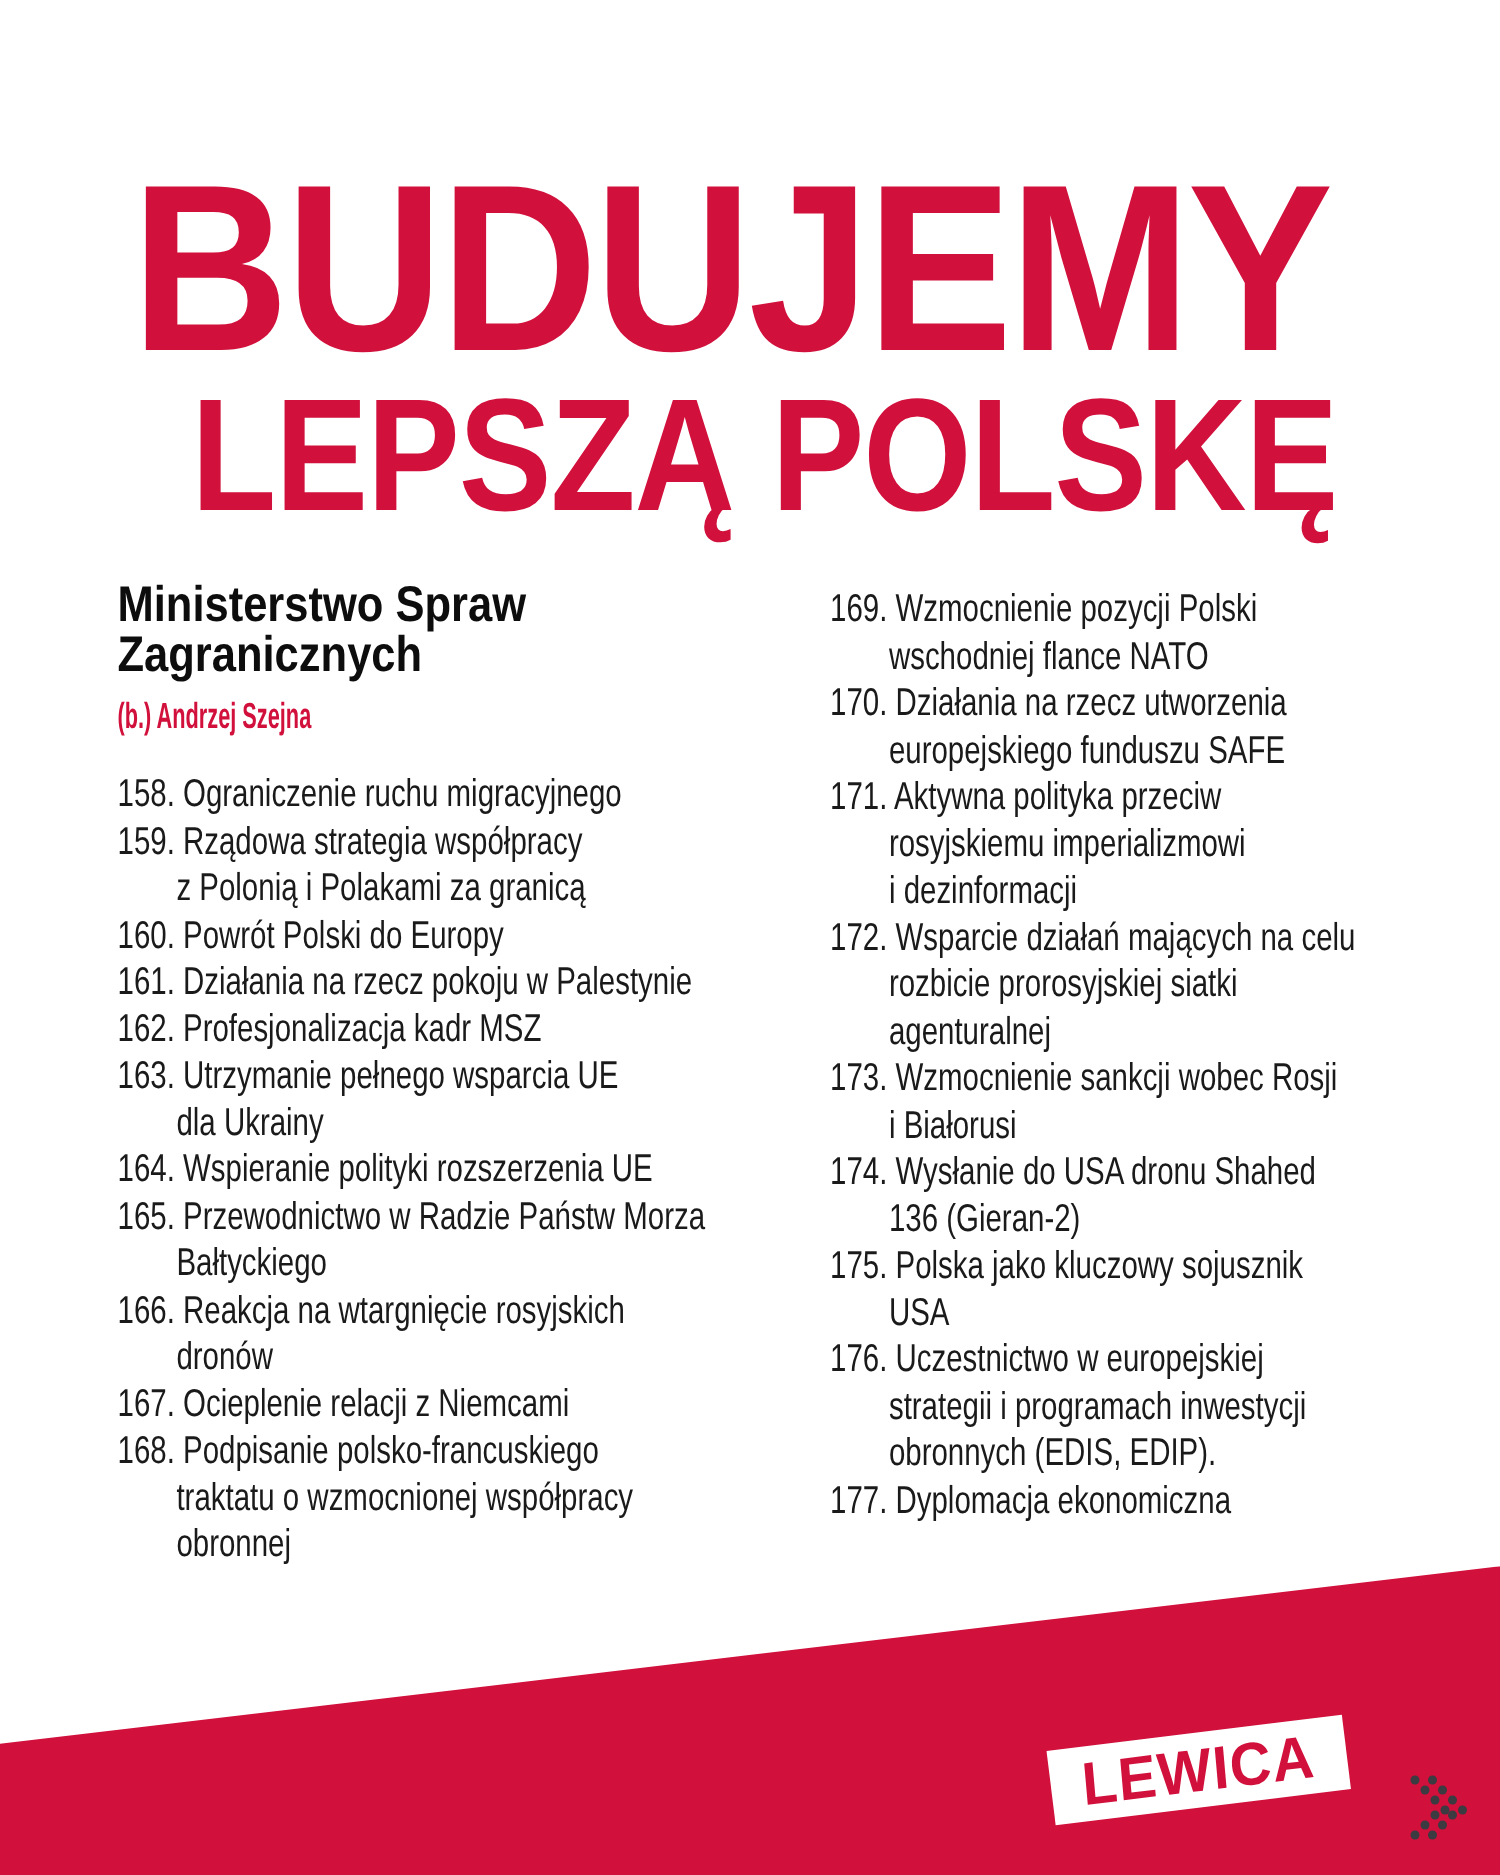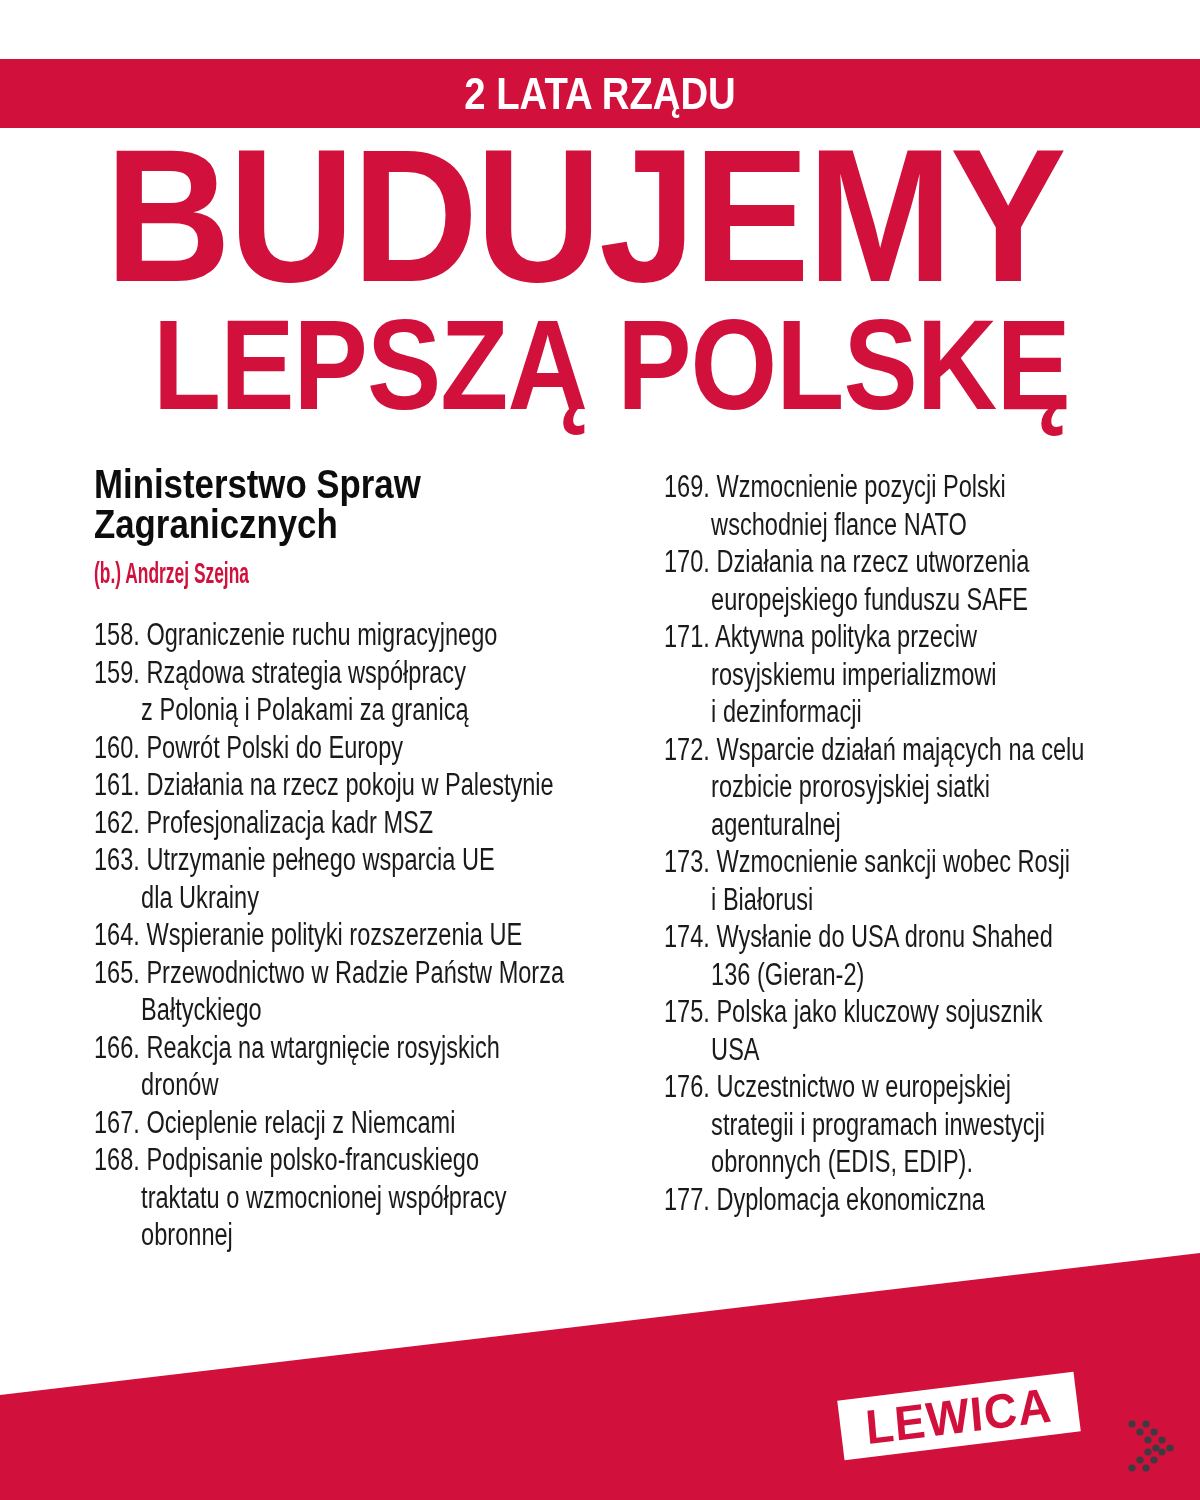--- a/index.html
+++ b/index.html
@@ -79,23 +79,20 @@
   }
   .dotted-chevron {
     position:absolute; left:1127px; top:1420px;
   }
 </style>
 </head>
 <body>
 
 <div id="canvas">
 
-  <div class="banner">
-    <span class="banner-label">2 LATA RZĄDU</span>
-  </div>
 
   <div class="headline-1">BUDUJEMY</div>
   <div class="headline-2">LEPSZĄ POLSKĘ</div>
 
   <div class="ministry-heading">Ministerstwo Spraw
 Zagranicznych</div>
   <div class="minister-name">(b.) Andrzej Szejna</div>
 
   <ul class="achievements left">
     <li>158. Ograniczenie ruchu migracyjnego</li>

